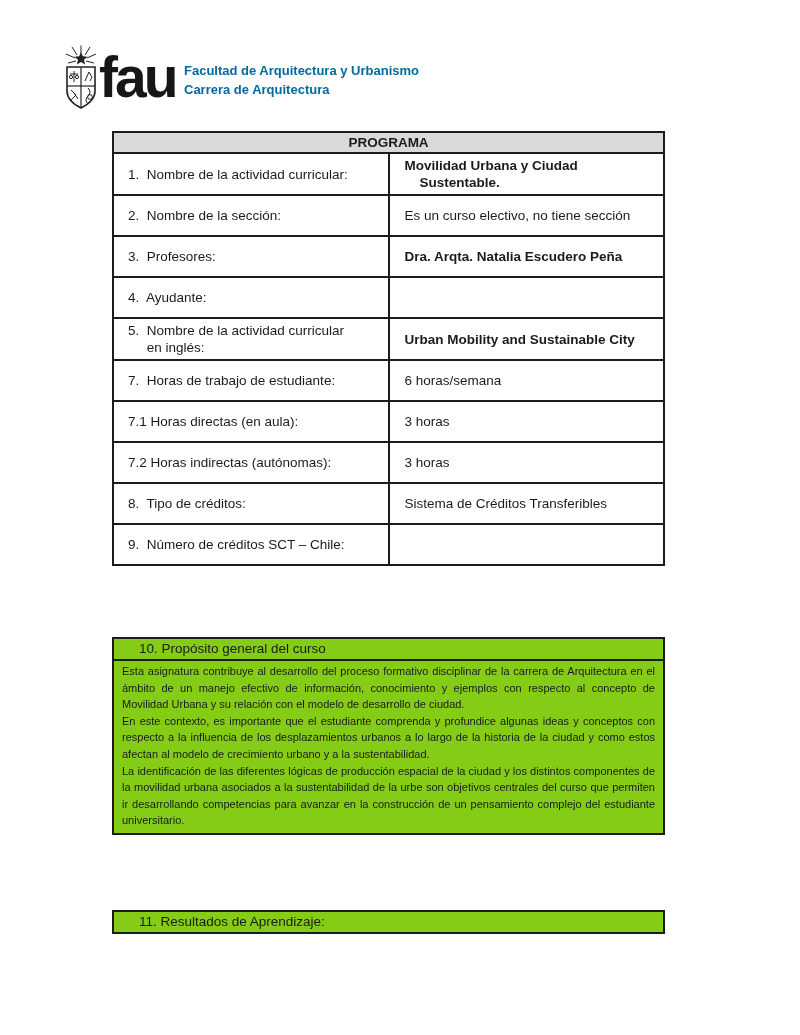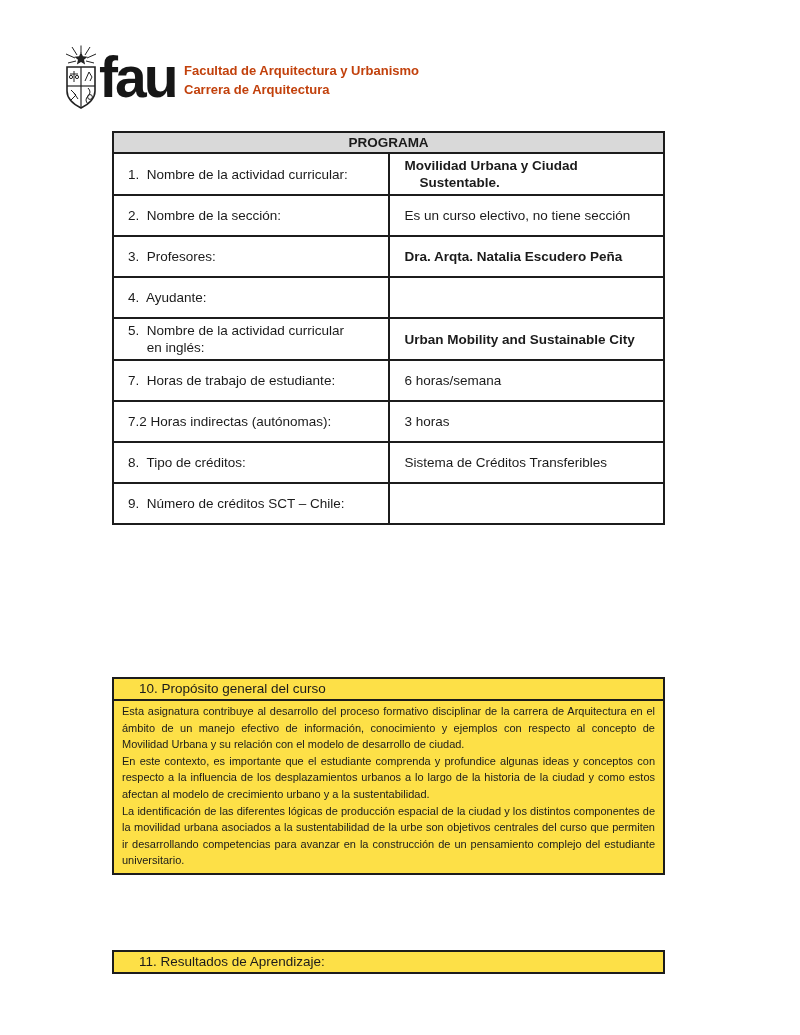--- a/index.html
+++ b/index.html
@@ -9,41 +9,41 @@
     font-family:"Liberation Sans", sans-serif; color:#1b1b1b; overflow:hidden;
   }
 
   
   .letterhead { position:absolute; left:63px; top:43px; width:480px; height:70px; }
   .seal { position:absolute; left:0; top:2px; }
   .fau {
     position:absolute; left:36px; top:6px;
     font-size:57px; font-weight:bold; letter-spacing:-3px; line-height:1; color:#161616;
   }
-  .faculty { position:absolute; left:121px; top:18px; font-size:13px; font-weight:bold; line-height:19px; color:#c2410c; }
+  .faculty { position:absolute; left:121px; top:18px; font-size:13px; font-weight:bold; line-height:19px; color:#0369a1; }
 
   
   table.program {
     position:absolute; left:112px; top:131px; width:553px;
     border-collapse:collapse; table-layout:fixed;
   }
   table.program td {
     border:2px solid #1c1c1c; vertical-align:middle;
     font-size:13.5px; line-height:17px; white-space:pre-wrap;
   }
   td.t-title {
     height:21px; background:#d9d9d9; text-align:center;
     font-weight:bold; font-size:14px; padding:1px 0;
   }
   td.label { width:268px; height:41px; padding:3px 0 3px 14px; }
   td.value { padding:3px 6px 3px 15px; }
   td.value.bold { font-weight:bold; }
 
   
-  .box { position:absolute; left:112px; width:553px; border:2px solid #1c1c1c; background:#fde047;margin-top:40px; }
+  .box { position:absolute; left:112px; width:553px; border:2px solid #1c1c1c; background:#84cc16; }
   .box-title { font-size:13.5px; line-height:17px; padding:1px 4px 2px 25px; }
   .sec10 { top:637px; }
   .sec10 .box-title { border-bottom:2px solid #1c1c1c; }
   .sec10 .box-body { padding:2px 8px 4px 8px; }
   .sec10 .box-body p { font-size:11px; line-height:16.6px; text-align:justify; }
   .sec11 { top:910px; }
 </style>
 </head>
 <body>
 
@@ -112,20 +112,24 @@
       <tr>
         <td class="label">5.  Nombre de la actividad curricular
      en inglés:</td>
         <td class="value bold">Urban Mobility and Sustainable City</td>
       </tr>
       <tr>
         <td class="label">7.  Horas de trabajo de estudiante:</td>
         <td class="value">6 horas/semana</td>
       </tr>
       <tr>
+        <td class="label">7.1 Horas directas (en aula):</td>
+        <td class="value">3 horas</td>
+      </tr>
+      <tr>
         <td class="label">7.2 Horas indirectas (autónomas):</td>
         <td class="value">3 horas</td>
       </tr>
       <tr>
         <td class="label">8.  Tipo de créditos:</td>
         <td class="value">Sistema de Créditos Transferibles</td>
       </tr>
       <tr>
         <td class="label">9.  Número de créditos SCT – Chile:</td>
         <td class="value"></td>

